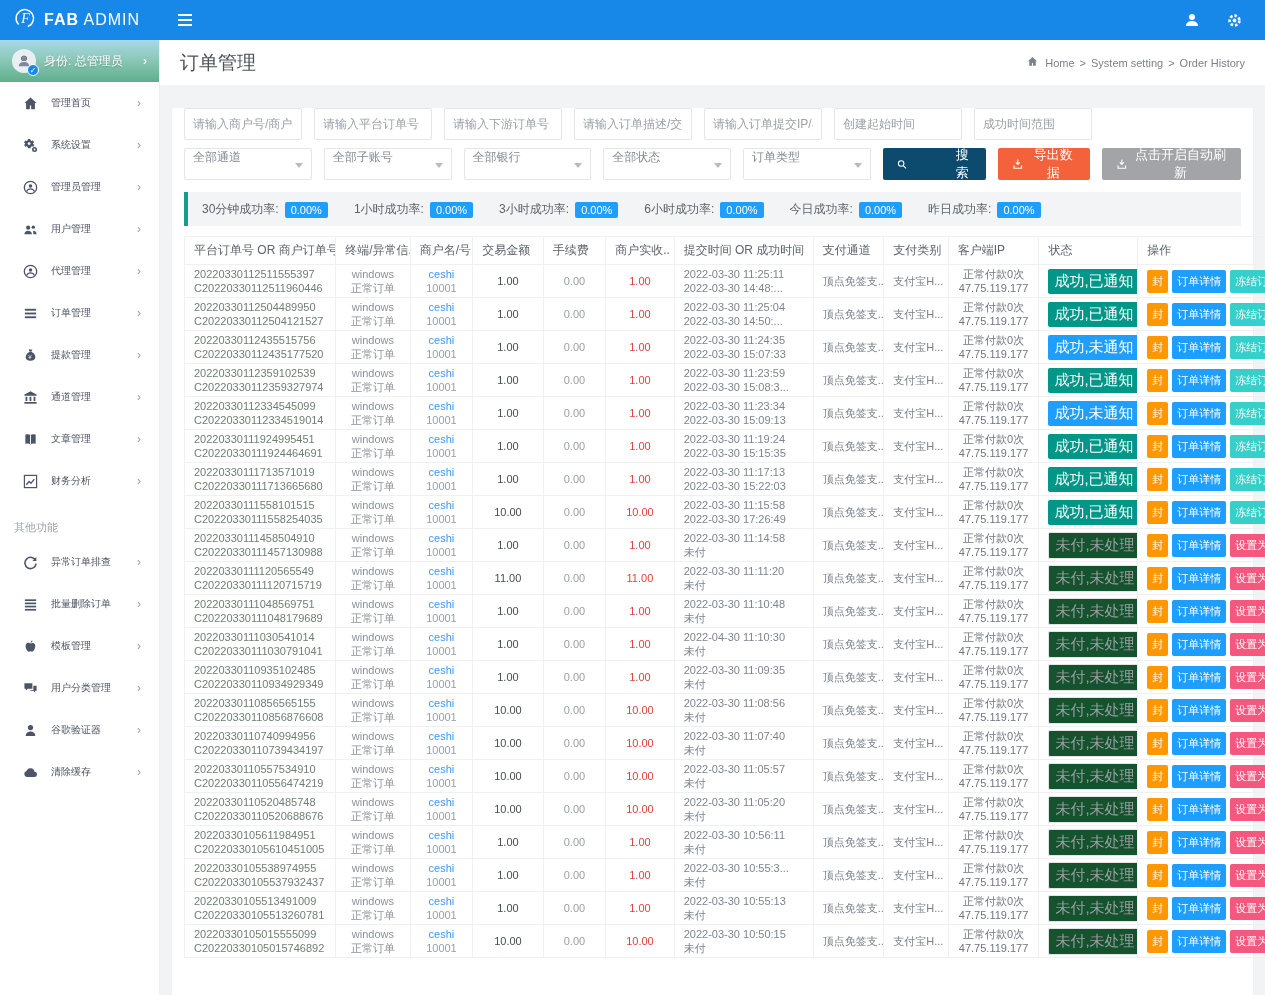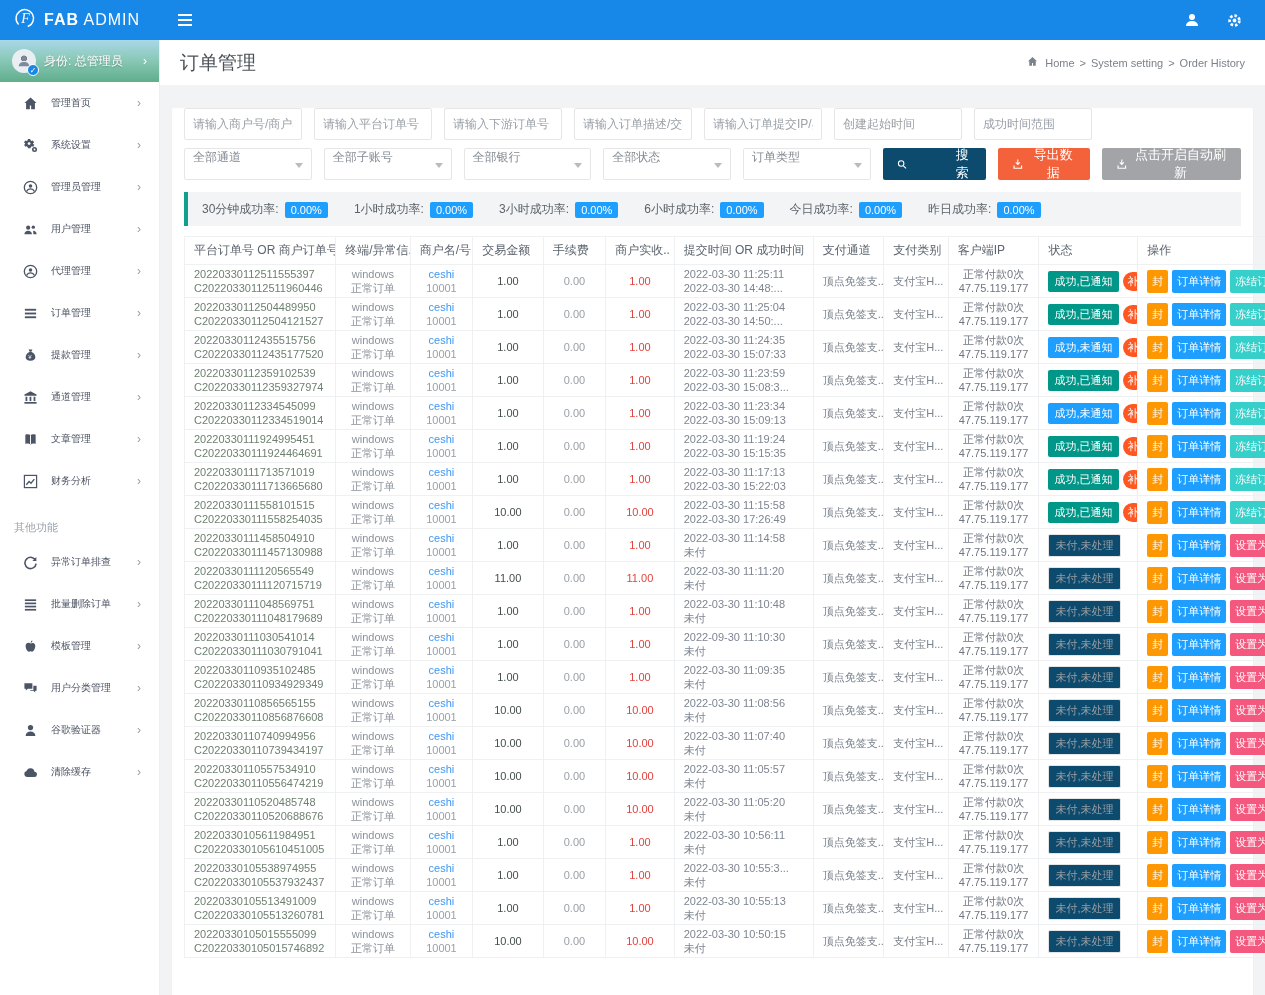--- a/index.html
+++ b/index.html
@@ -78,24 +78,24 @@
   .id1,.id2 { color:#6e8071; line-height:14px; }
   .t1,.t2 { color:#7d8590; line-height:14px; }
   .g1 { color:#8b929b; line-height:14px; }
   .mname { color:#3e97f5; cursor:pointer; line-height:14px; }
   .mno { color:#98a0a8; line-height:14px; }
   .amt { color:#44504a; }
   .fee { color:#9aa0a6; }
   .recv { color:#e0433f; }
   .chan,.ptype { color:#7a828c; }
   .ip1,.ip2 { color:#6f7680; line-height:14px; }
-  .badge { display:inline-block; padding:3px 6px; border-radius:2px; font-size:11px; color:#fff; vertical-align:middle; }
+  .badge { display:inline-block; padding:3px 6px; border-radius:2px; font-size:15px; color:#fff; vertical-align:middle; }
   .badge.success_notified { background:#009688; }
   .badge.success_unnotified { background:#1e9fff; }
-  .badge.unpaid { background:#0c4a6e; border:1px solid #e3e4e6; color:#9a9da1; }
+  .badge.unpaid { background:#14532d; border:1px solid #e3e4e6; color:#9a9da1; }
   .bu { display:inline-block; margin-left:4px; background:#ff5722; color:#fff; font-size:11px;
     padding:2px 5px; border-radius:10px; vertical-align:middle; cursor:pointer; }
   .abtn { display:inline-block; border:none; border-radius:2px; color:#fff; font-size:11px;
     padding:4px 5px; margin-right:4px; cursor:pointer; vertical-align:middle; white-space:nowrap; }
   .abtn.seal { background:#ff9800; }
   .abtn.detail { background:#1e9fff; }
   .abtn.freeze { background:#36cfc9; }
   .abtn.setpaid { background:#f4587e; }
 </style>
 </head>
@@ -794,21 +794,21 @@
                   <div class="g1">正常订单</div>
                 </td>
     <td class="c">
                   <div class="mname">ceshi</div>
                   <div class="mno">10001</div>
                 </td>
     <td class="c amt">1.00</td>
     <td class="c fee">0.00</td>
     <td class="c recv">1.00</td>
     <td class="l">
-                  <div class="t1">2022-09-30 11:10:30</div>
+                  <div class="t1">2022-04-30 11:10:30</div>
                   <div class="t2">未付</div>
                 </td>
     <td class="l chan">顶点免签支...</td>
     <td class="l ptype">支付宝H...</td>
     <td class="c">
                   <div class="ip1">正常付款0次</div>
                   <div class="ip2">47.75.119.177</div>
                 </td>
     <td class="l"><span class="badge unpaid">未付,未处理</span></td>
     <td class="l"><button class="abtn seal">封</button><button class="abtn detail">订单详情</button><button class="abtn setpaid">设置为已支付</button></td>

